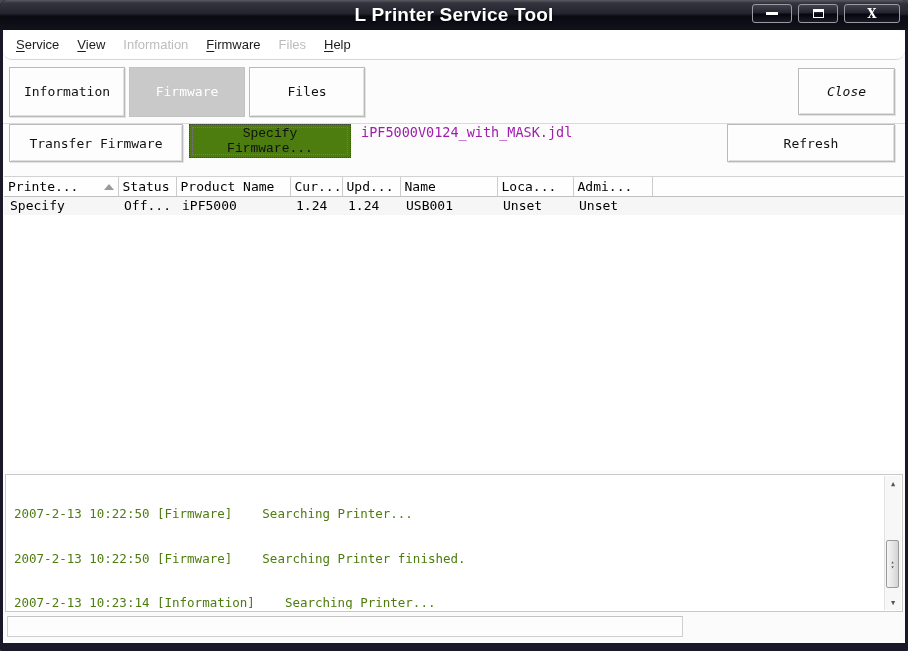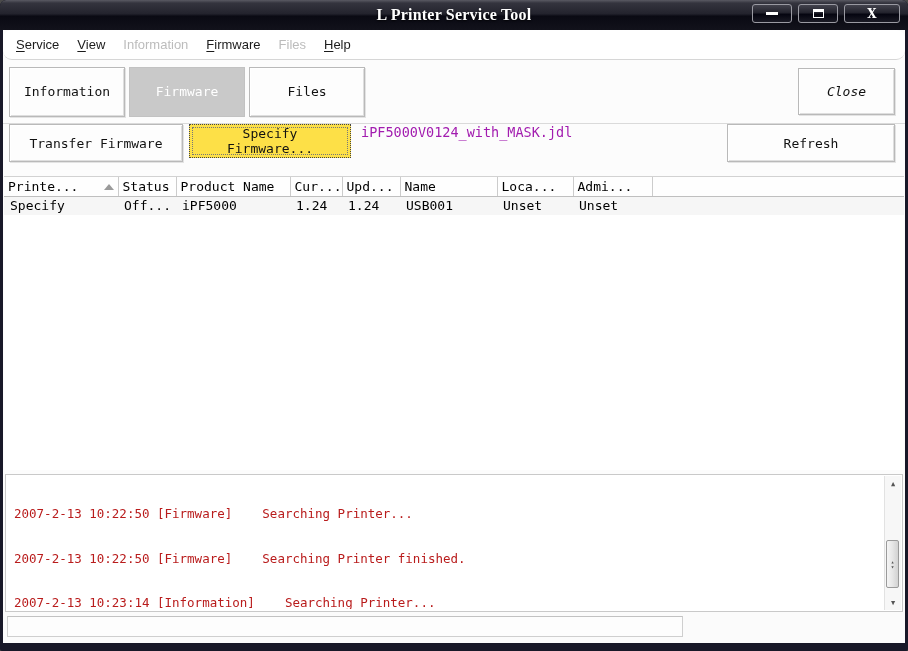--- a/index.html
+++ b/index.html
@@ -15,22 +15,22 @@
   }
 
   
   .titlebar {
     position:absolute; top:0; left:0; right:0; height:30px;
     background:linear-gradient(180deg,#5a5a63 0%,#34343e 10%,#23232d 46%,#0a0a13 54%,#12121b 100%);
     border-radius:6px 6px 0 0;
     display:flex; align-items:center; justify-content:center;
   }
   .title-text {
-    color:#ffffff; font-family:Liberation Serif, serif;
-    font-size:16px; font-weight:bold; letter-spacing:.2px;
+    color:#ffffff; font-family:Liberation Sans, sans-serif;
+    font-size:19px; font-weight:bold; letter-spacing:.2px;
     text-shadow:0 1px 2px rgba(0,0,0,.8);
   }
   .win-controls { position:absolute; right:8px; top:4px; display:flex; gap:6px; }
   .win-btn {
     height:19px; border:1px solid #9a9aa2; border-radius:3px;
     background:linear-gradient(180deg,#43434d 0%,#23232d 45%,#050510 55%,#1a1a24 100%);
     color:#fff; display:flex; align-items:center; justify-content:center;
     cursor:default; padding:0;
   }
   .win-btn.min,.win-btn.max { width:40px; }
@@ -70,22 +70,22 @@
     background:#c9c9c9; color:#ffffff; border:1px solid #c2c2c2;
     box-shadow:none;
   }
   .close-btn { margin-left:auto; width:97px; height:47px;font-style:italic; }
 
   
   .toolrow { height:52px; display:flex; padding:0 10px 0 6px; background:#fcfcfc; }
   .transfer-btn { width:174px; height:38px; }
   .specify-btn {
     width:162px; height:34px; margin-left:6px; position:relative;
-    background:#fde047; border:1px dotted #444; color:#111;
-    font-size:13px; display:flex; align-items:center; justify-content:center; cursor:default;
+    background:#4d7c0f; border:1px dotted #444; color:#111;
+    font-size:13px; display:flex; align-items:center; justify-content:center; cursor:default;font-family:Liberation Mono, monospace;
   }
   .specify-btn::before {
     content:""; position:absolute; inset:2px; border:1px dotted #777; pointer-events:none;
   }
   .filename { margin-left:10px; font-size:13.5px; color:#a21caf; }
   .refresh-btn { margin-left:auto; width:168px; height:38px; }
 
   
   .table-area { flex:1; background:#ffffff; border-top:1px solid #d2d2d2; margin:0 1px; overflow:hidden; }
   table.ptable { border-collapse:collapse; table-layout:fixed; width:100%; font-size:13px; }
@@ -105,21 +105,21 @@
     background:#f6f6f6; cursor:default;
   }
 
   
   .log-area {
     height:138px; margin:4px 2px 0 2px; border:1px solid #c9c9c9;
     background:#ffffff; position:relative; overflow:hidden;
   }
   .log-content {
     position:absolute; inset:2px 20px 2px 0; padding-left:8px;
-    font-size:12.5px; line-height:14.9px; color:#b91c1c; white-space:pre; overflow:hidden;
+    font-size:12.5px; line-height:14.9px; color:#4d7c0f; white-space:pre; overflow:hidden;
   }
   .vscroll {
     position:absolute; top:1px; bottom:1px; right:1px; width:17px;
     background:#f7f7f7; border-left:1px solid #e2e2e2;
   }
   .sb-btn {
     position:absolute; left:0; right:0; height:15px; display:flex;
     align-items:center; justify-content:center; font-size:7px; color:#555; cursor:default;
   }
   .sb-up { top:0; } .sb-down { bottom:0; }

